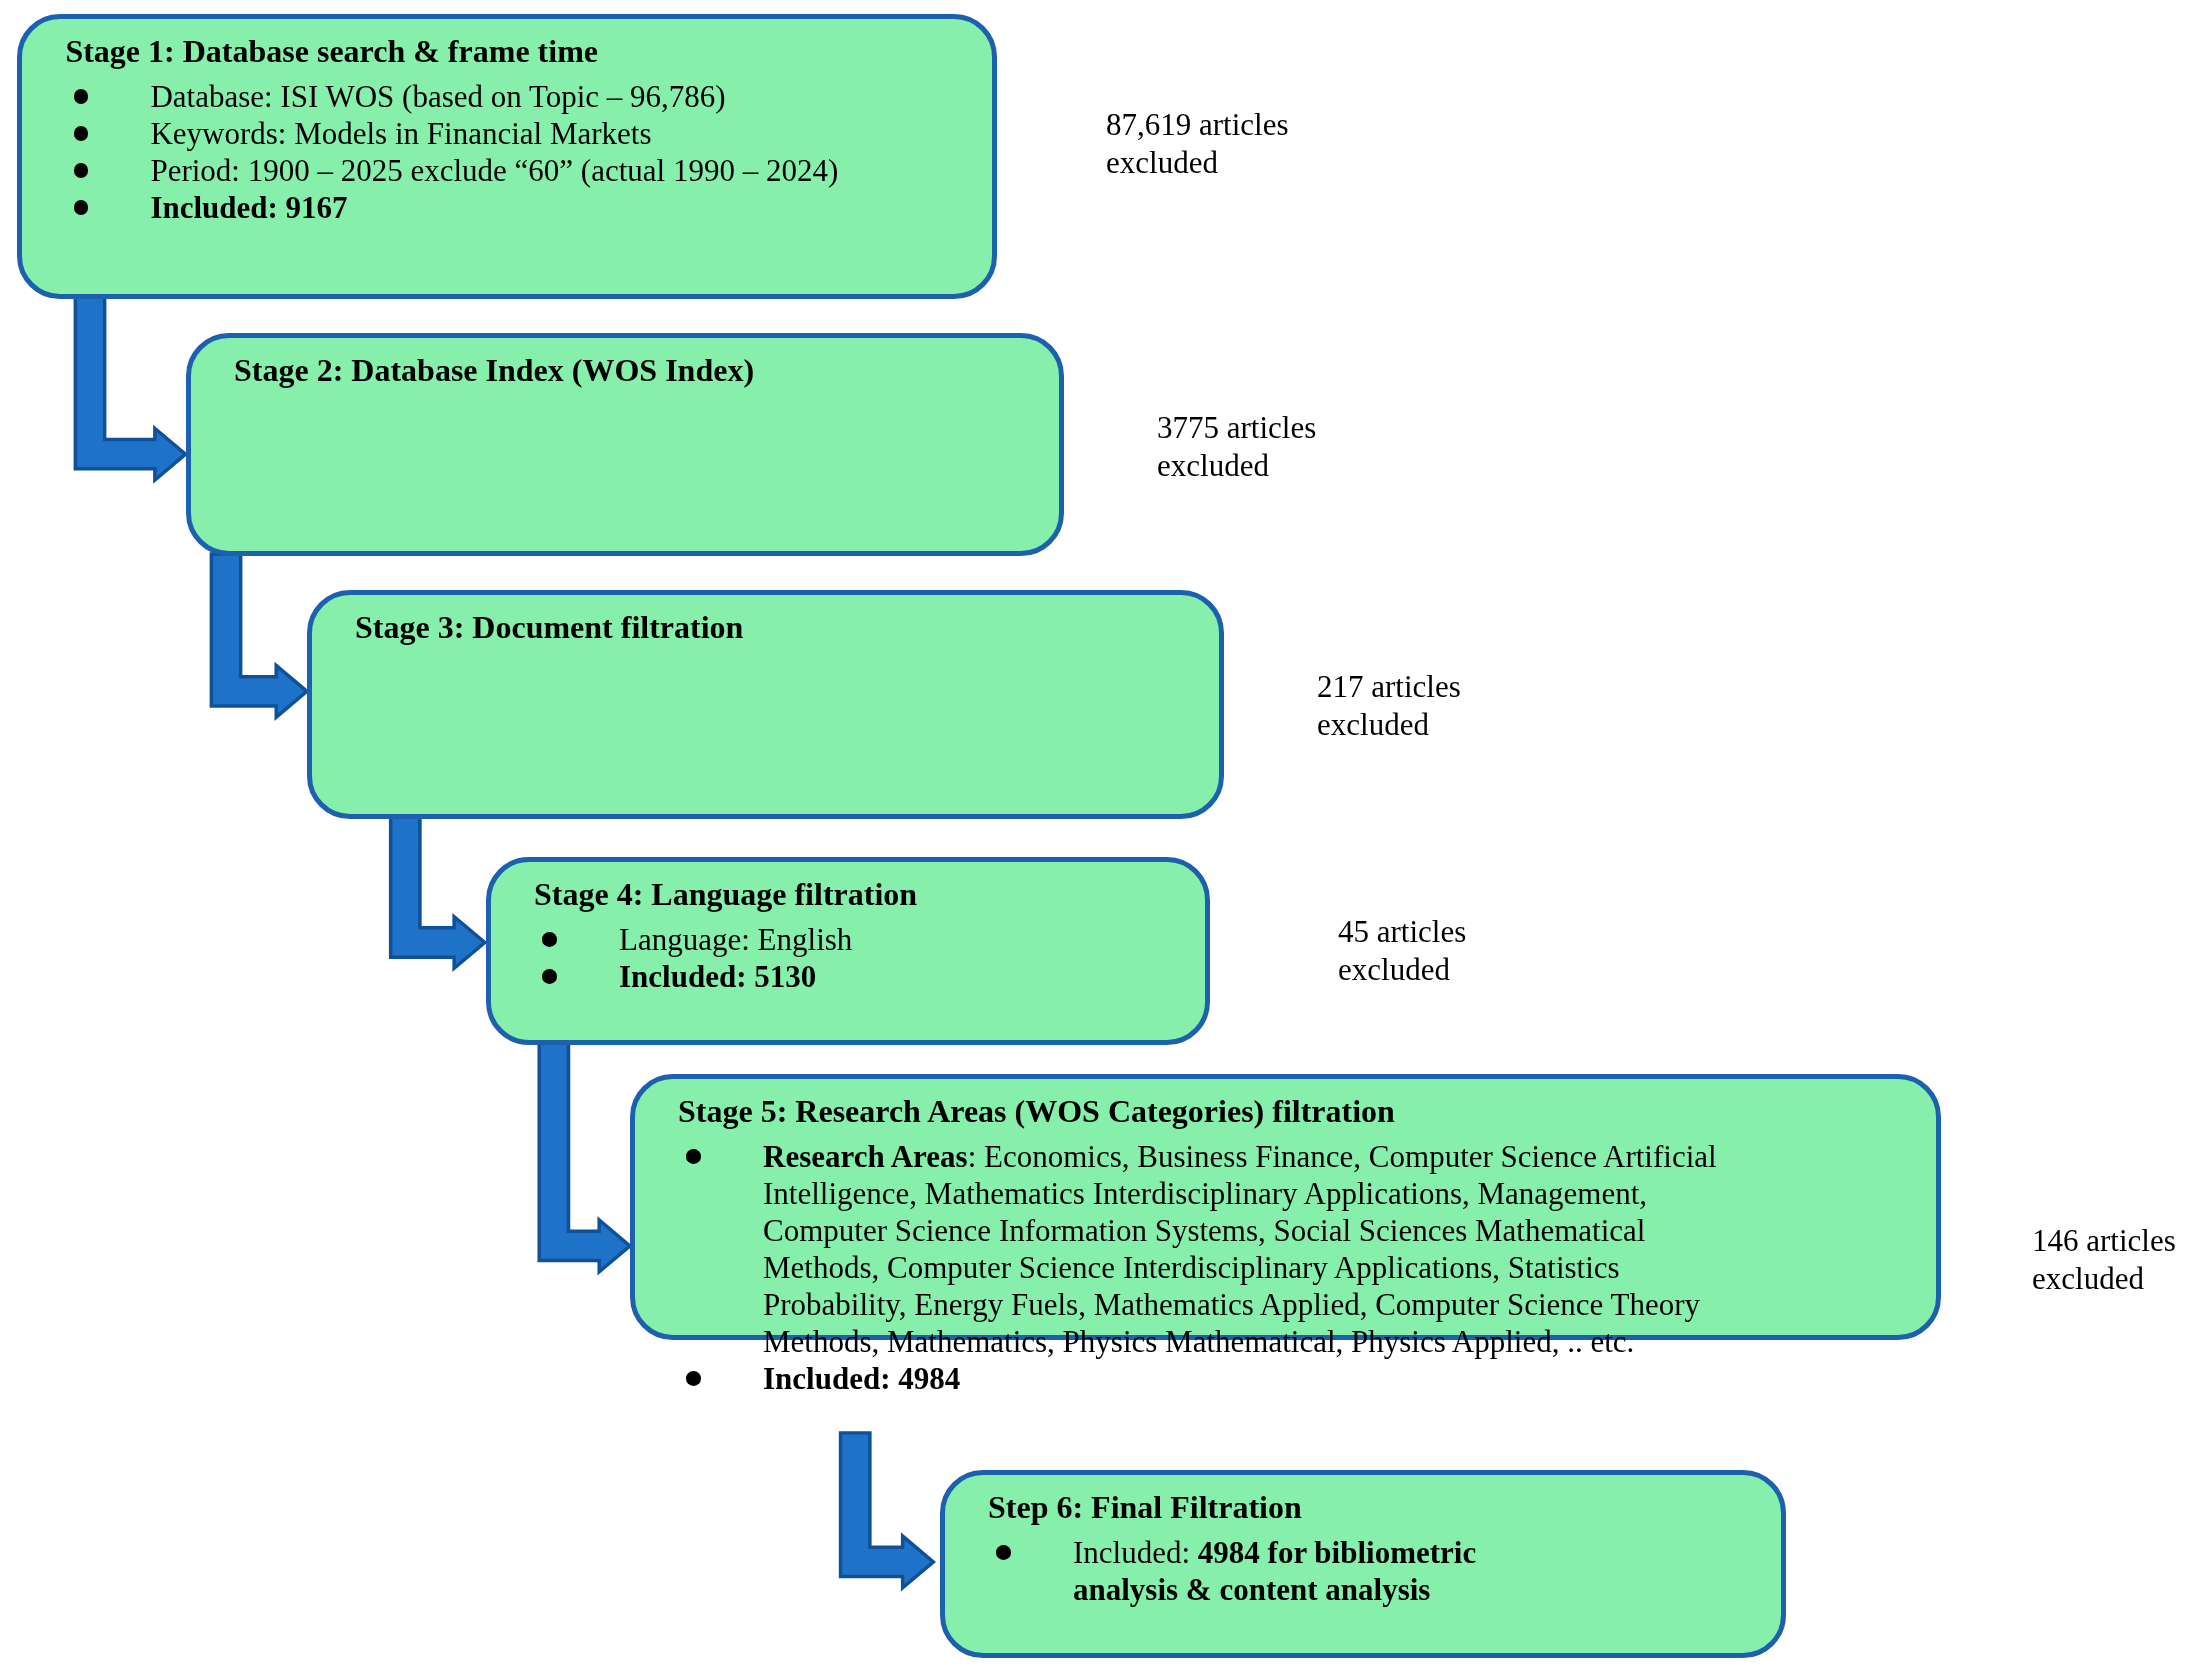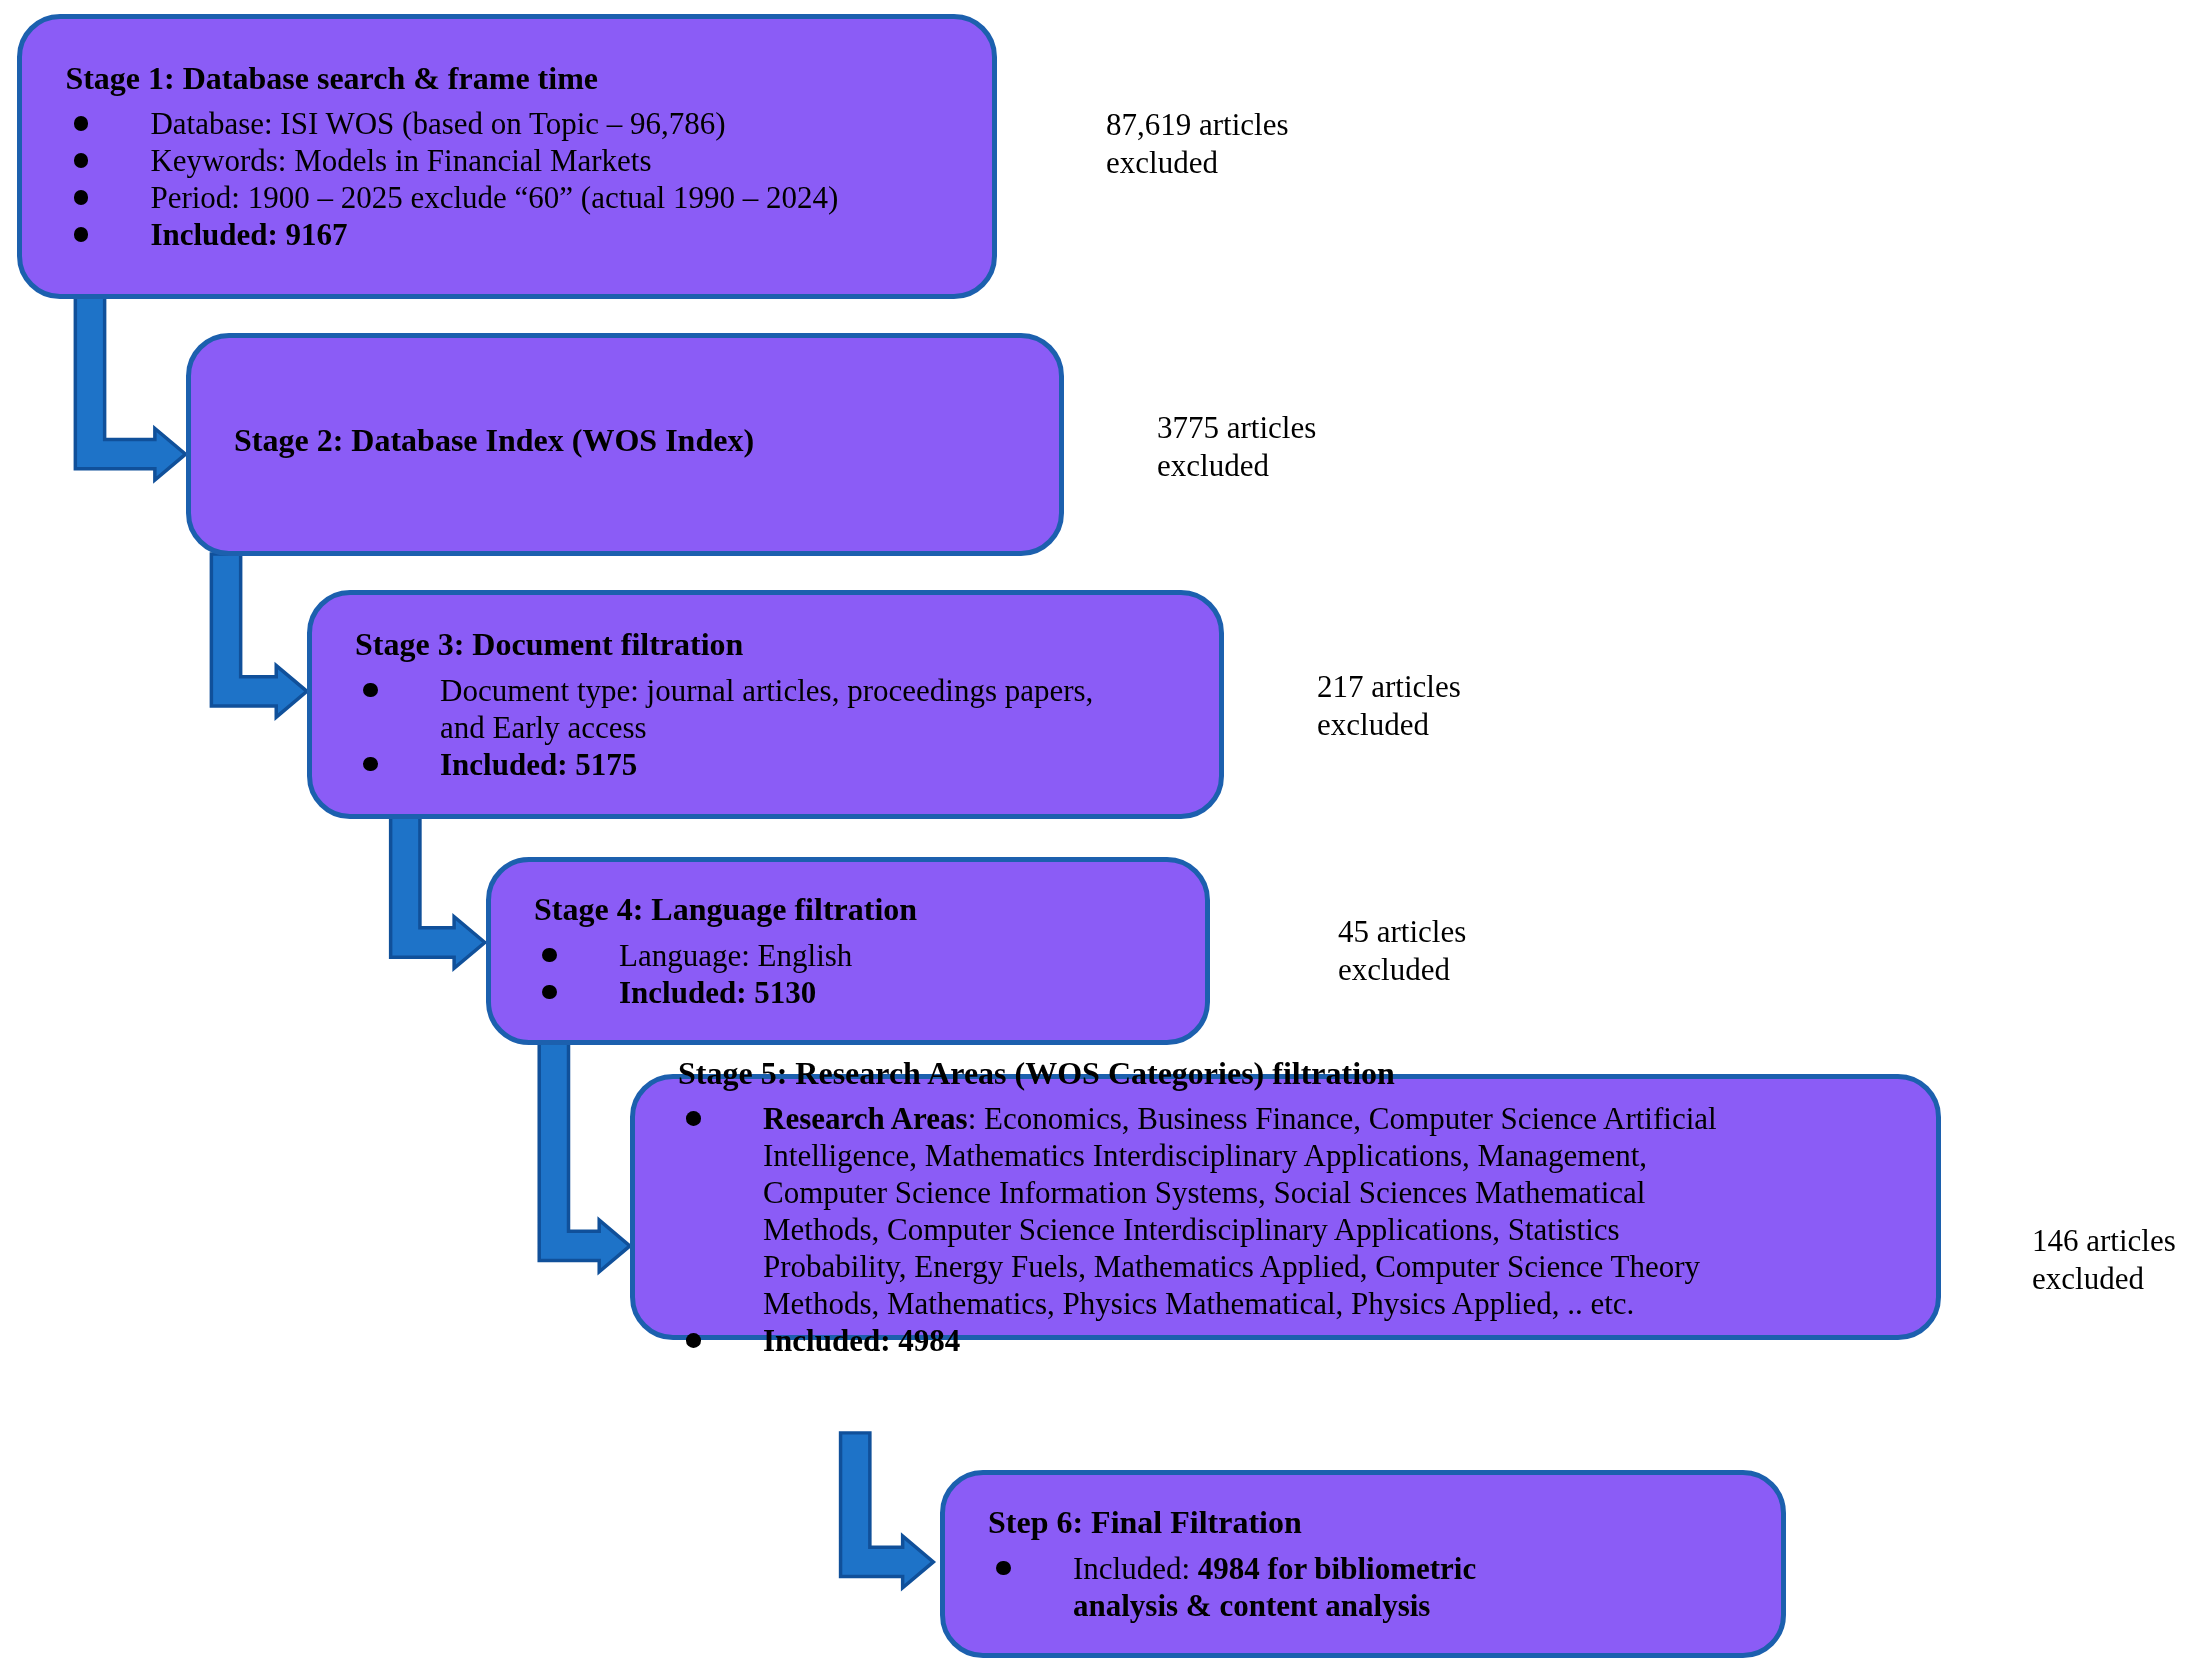--- a/index.html
+++ b/index.html
@@ -2,23 +2,23 @@
 <html style="font-size:11px"><head>
 <meta charset="utf-8">
 <style>
   html,body{margin:0;padding:0;}
   body{
     width:2205px;height:1675px;position:relative;background:#ffffff;
     font-family:"Liberation Serif","DejaVu Serif",serif;color:#000;
     overflow:hidden;
   }
   .box{
-    position:absolute;background:#8b5cf6;
+    position:absolute;background:#86efac;
     border:5.6px solid #1c60ae;border-radius:43px;box-sizing:border-box;
-    display:flex;flex-direction:column;justify-content:center;
+    display:flex;flex-direction:column;
     padding:14px 28px 14px 43px;
   }
   .title{font-weight:bold;font-size:32px;line-height:37px;margin:0 0 8.4px 0;}
   ul.bullets{margin:0;padding:0;list-style:none;font-size:31px;line-height:37px;}
   ul.bullets li{position:relative;padding-left:85px;}
   ul.bullets li::before{
     content:"";position:absolute;left:8.4px;top:11px;
     width:14.7px;height:14.7px;border-radius:50%;background:#000;
   }
   .b{font-weight:bold;}
@@ -58,24 +58,20 @@
       <li><span class="b">Included: 9167</span></li>
     </ul>
 </div>
 
 <div class="box" id="box-stage-2">
   <div class="title">Stage 2: Database Index (WOS Index)</div>
 </div>
 
 <div class="box" id="box-stage-3">
   <div class="title">Stage 3: Document filtration</div>
-  <ul class="bullets">
-      <li><span>Document type: journal articles, proceedings papers,</span><br><span>and Early access</span></li>
-      <li><span class="b">Included: 5175</span></li>
-    </ul>
 </div>
 
 <div class="box" id="box-stage-4">
   <div class="title">Stage 4: Language filtration</div>
   <ul class="bullets">
       <li><span>Language: English</span></li>
       <li><span class="b">Included: 5130</span></li>
     </ul>
 </div>
 

